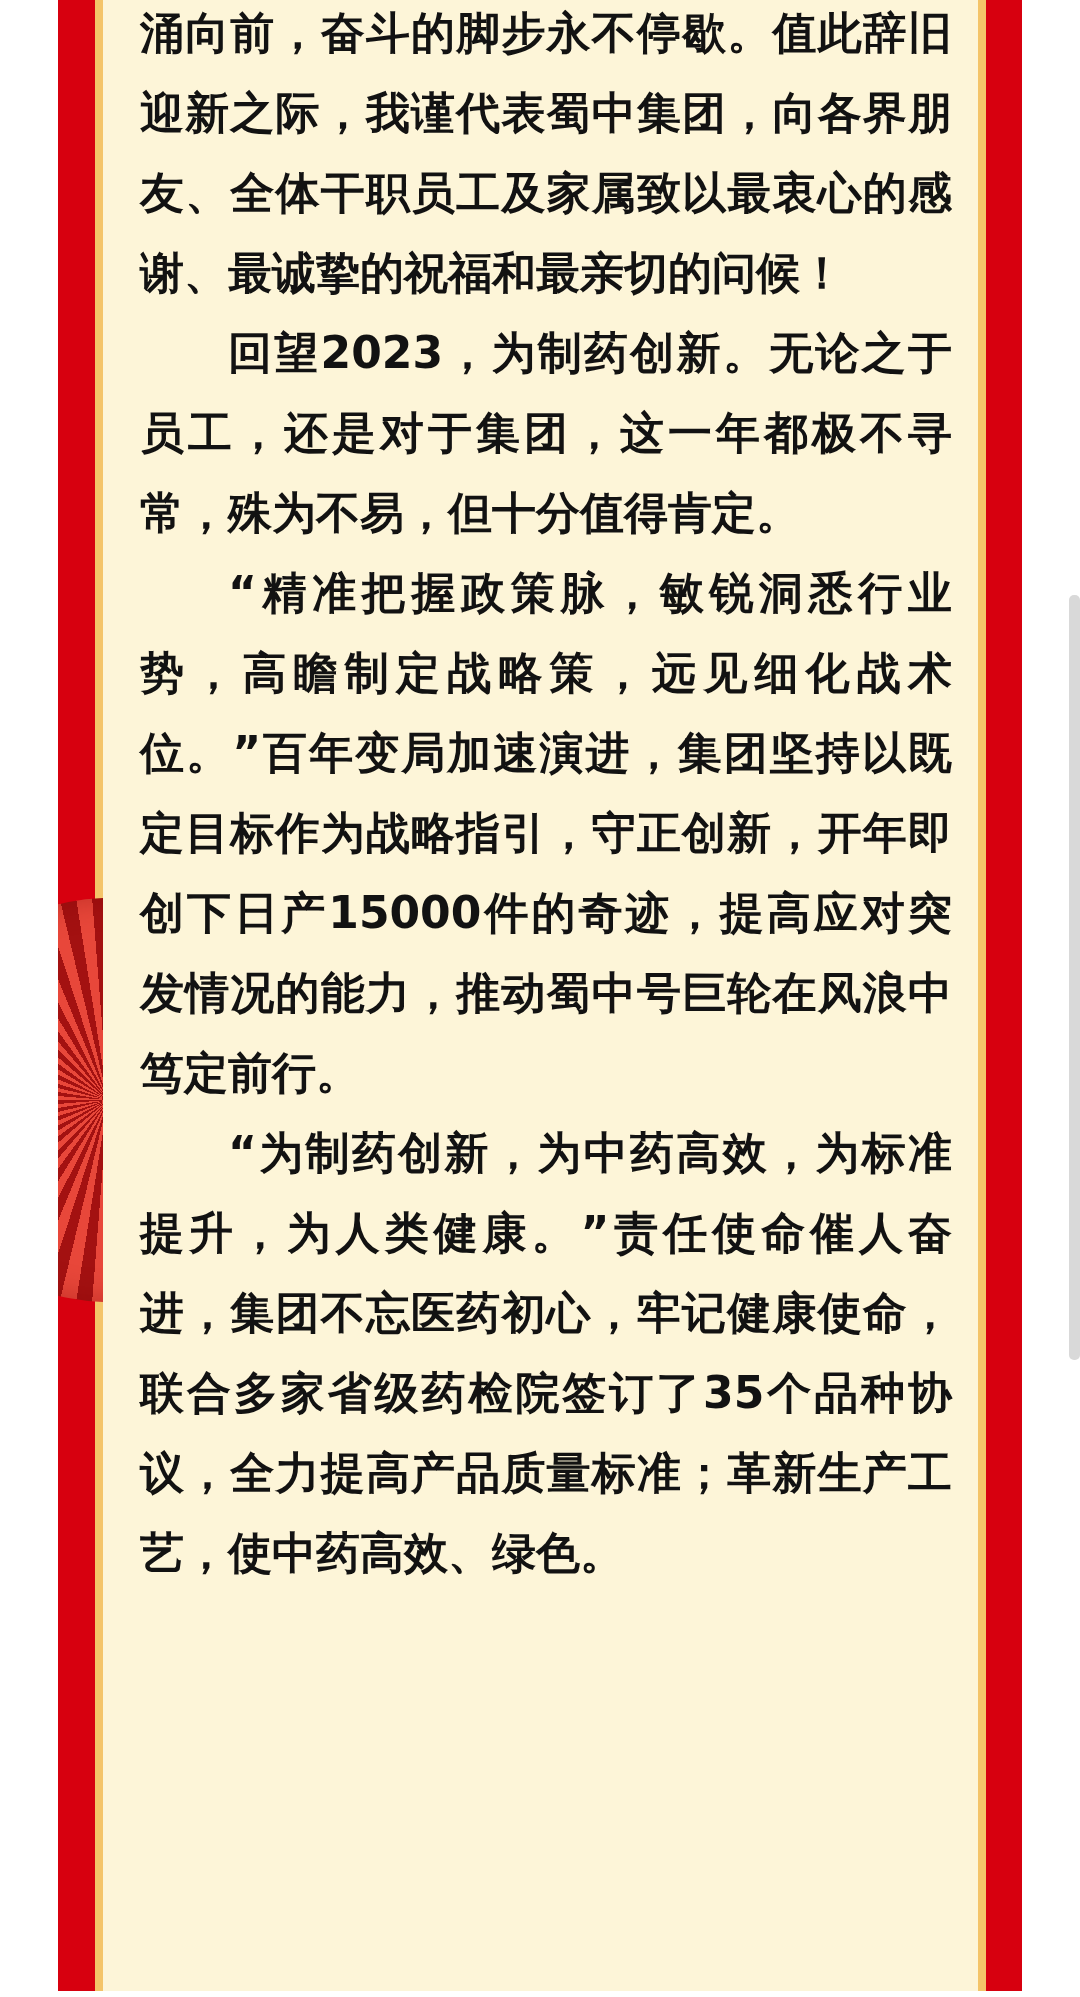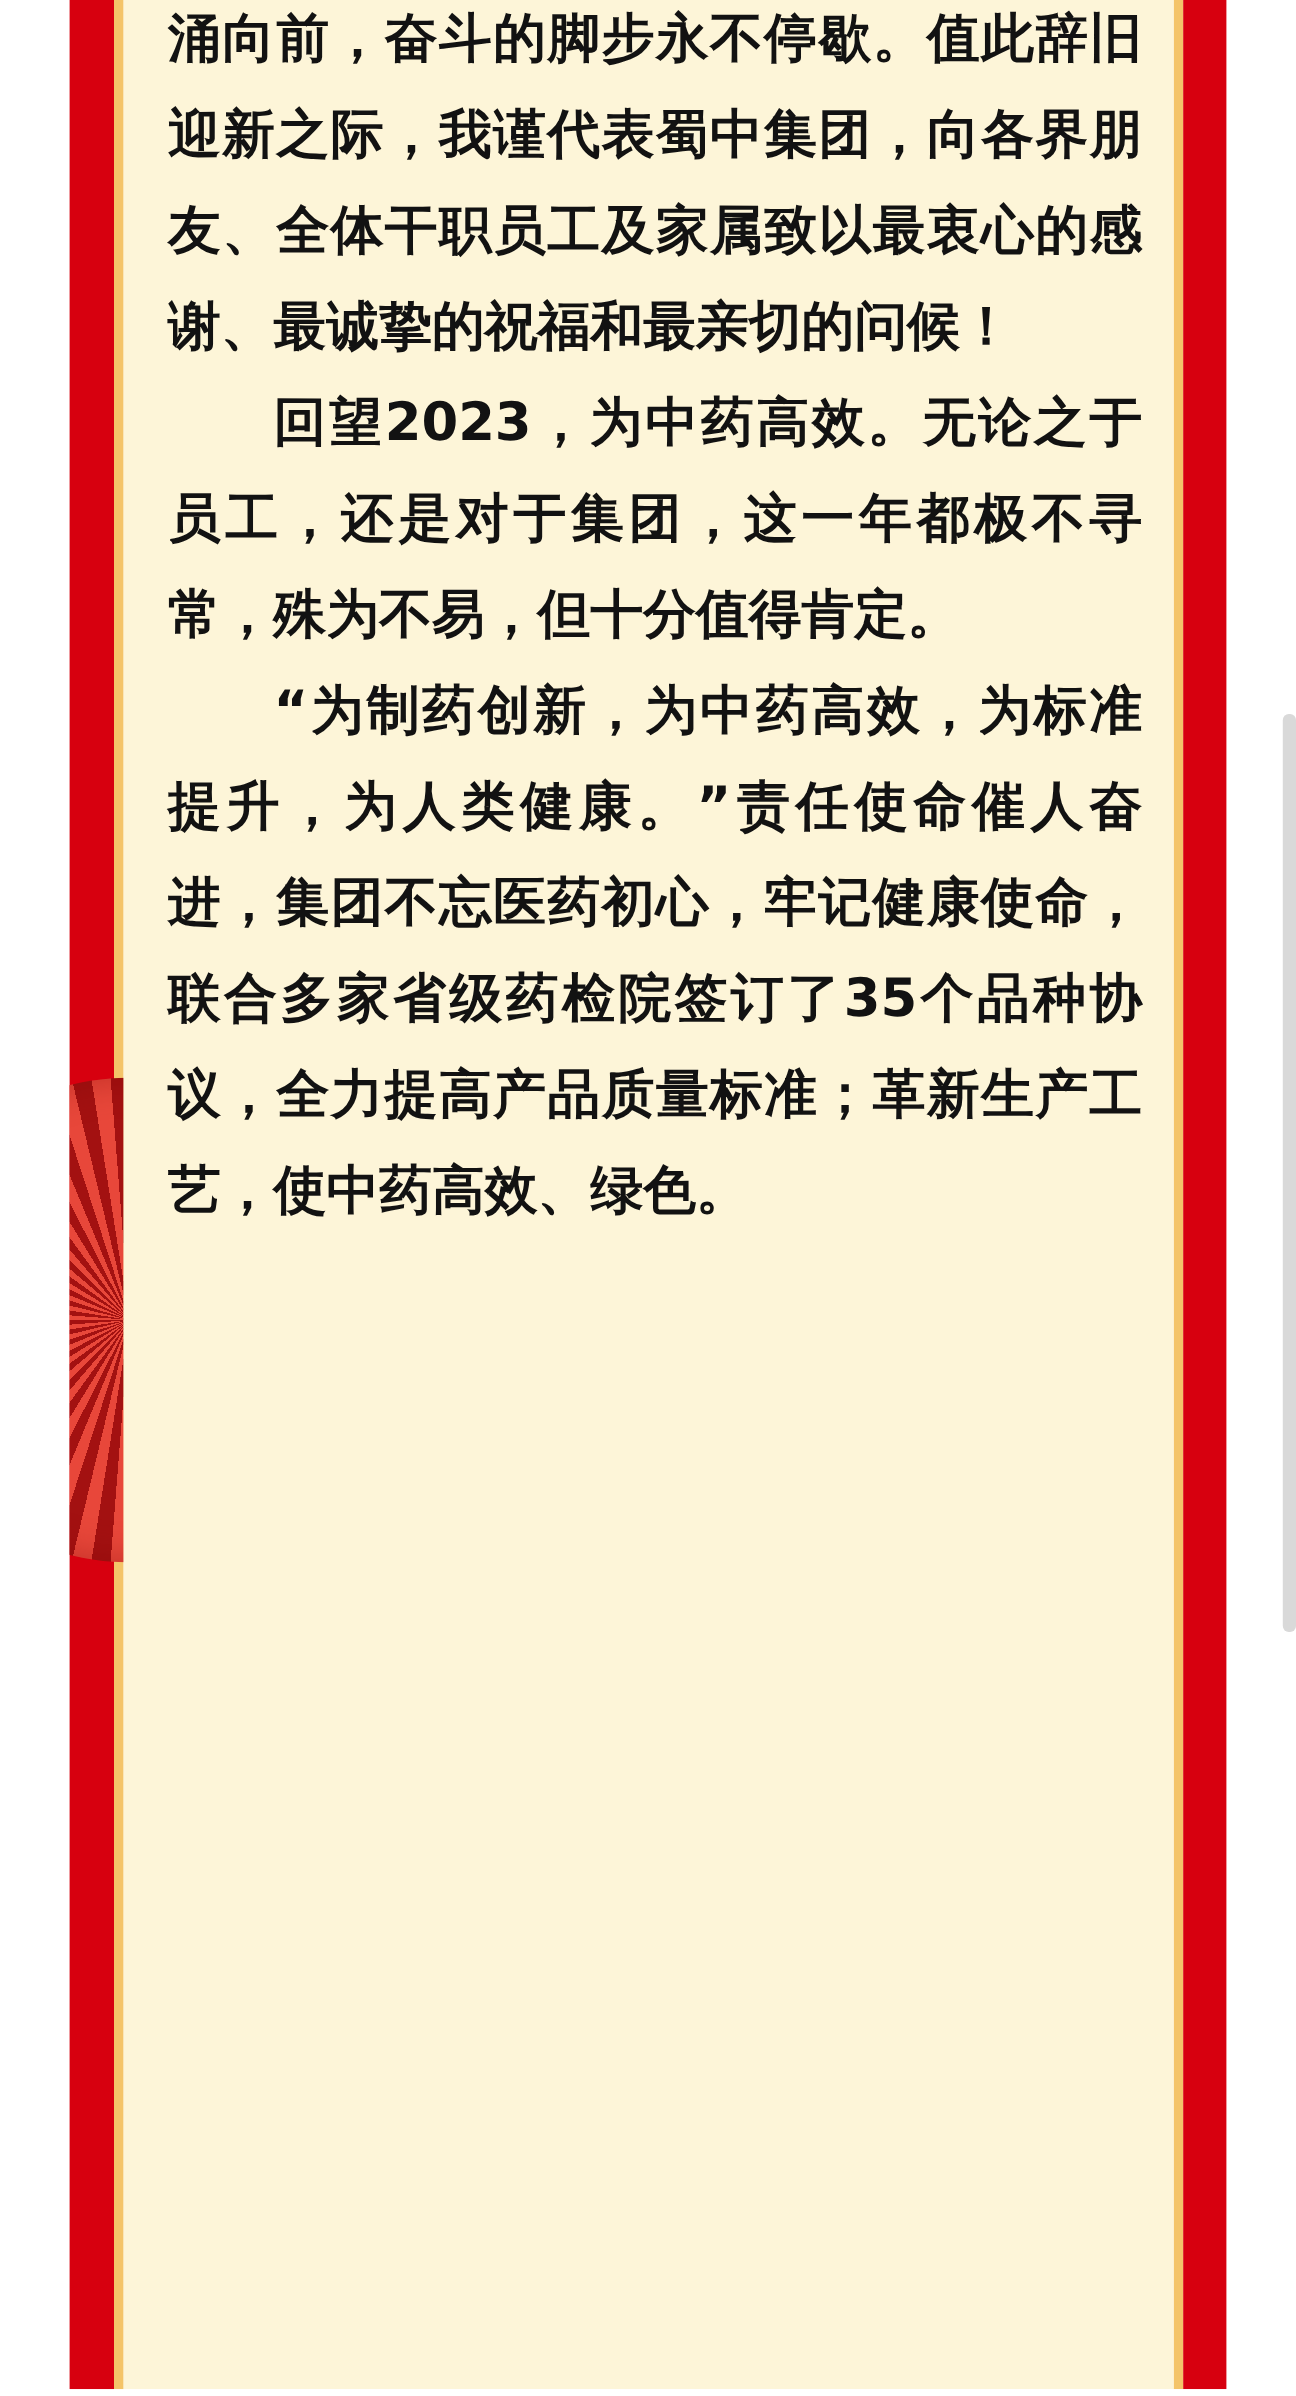--- a/index.html
+++ b/index.html
@@ -105,21 +105,22 @@
   <div class="band red left"></div>
   <div class="band gold left"></div>
 
   <div class="fan-clip">
     <div class="fan"></div>
   </div>
 
   <div class="panel">
     <div class="content">
       <p>涌向前，奋斗的脚步永不停歇。值此辞旧迎新之际，我谨代表蜀中集团，向各界朋友、全体干职员工及家属致以最衷心的感谢、最诚挚的祝福和最亲切的问候！</p>
-      <p class="indent">回望2023，为中药高效。无论之于员工，还是对于集团，这一年都极不寻常，殊为不易，但十分值得肯定。</p>
+      <p class="indent">回望2023，为制药创新。无论之于员工，还是对于集团，这一年都极不寻常，殊为不易，但十分值得肯定。</p>
+      <p class="indent">“精准把握政策脉，敏锐洞悉行业势，高瞻制定战略策，远见细化战术位。”百年变局加速演进，集团坚持以既定目标作为战略指引，守正创新，开年即创下日产15000件的奇迹，提高应对突发情况的能力，推动蜀中号巨轮在风浪中笃定前行。</p>
       <p class="indent">“为制药创新，为中药高效，为标准提升，为人类健康。”责任使命催人奋进，集团不忘医药初心，牢记健康使命，联合多家省级药检院签订了35个品种协议，全力提高产品质量标准；革新生产工艺，使中药高效、绿色。</p>
     </div>
   </div>
 
   <div class="band gold right"></div>
   <div class="band red right"></div>
 
   <div class="scroll-thumb"></div>
 
   <div class="bottom-strip"></div>

